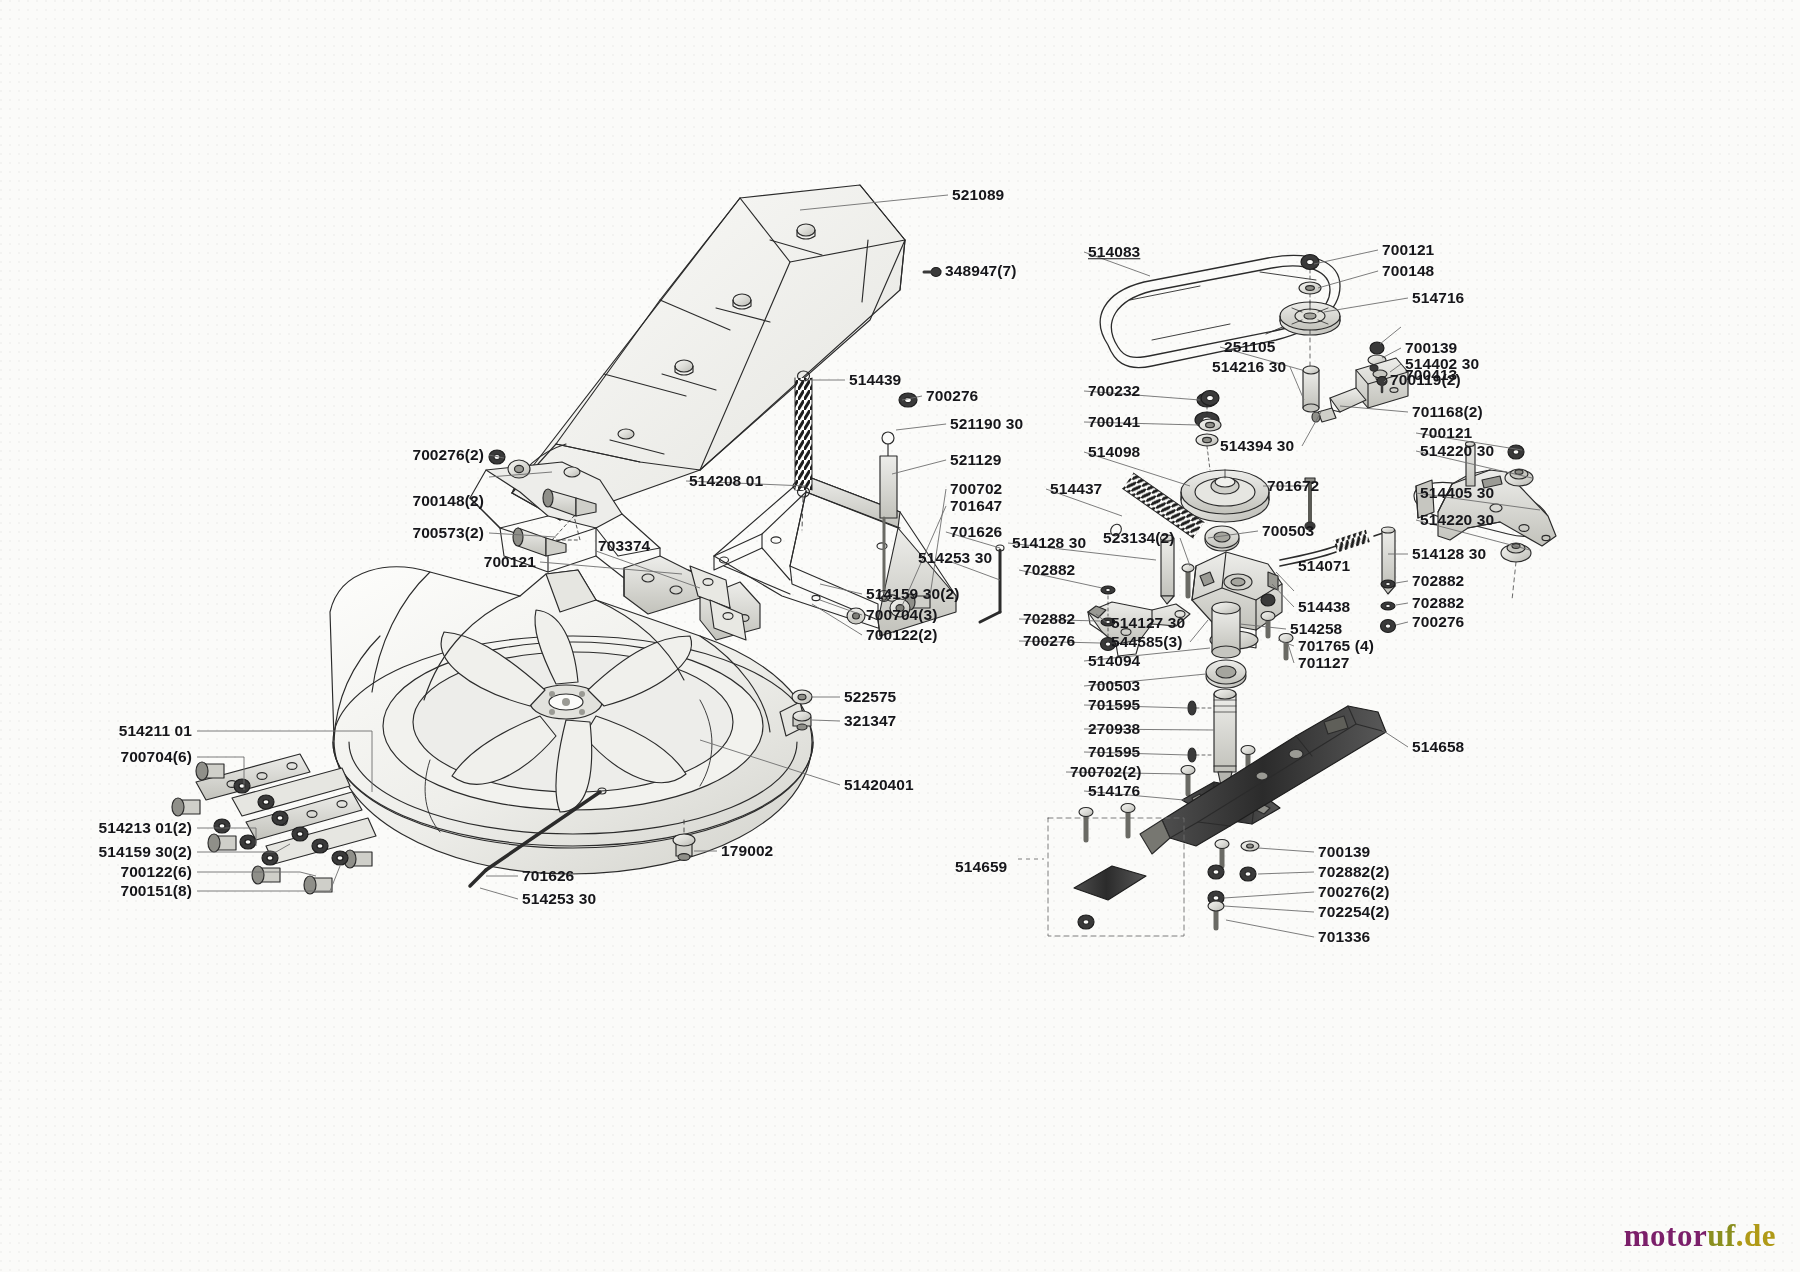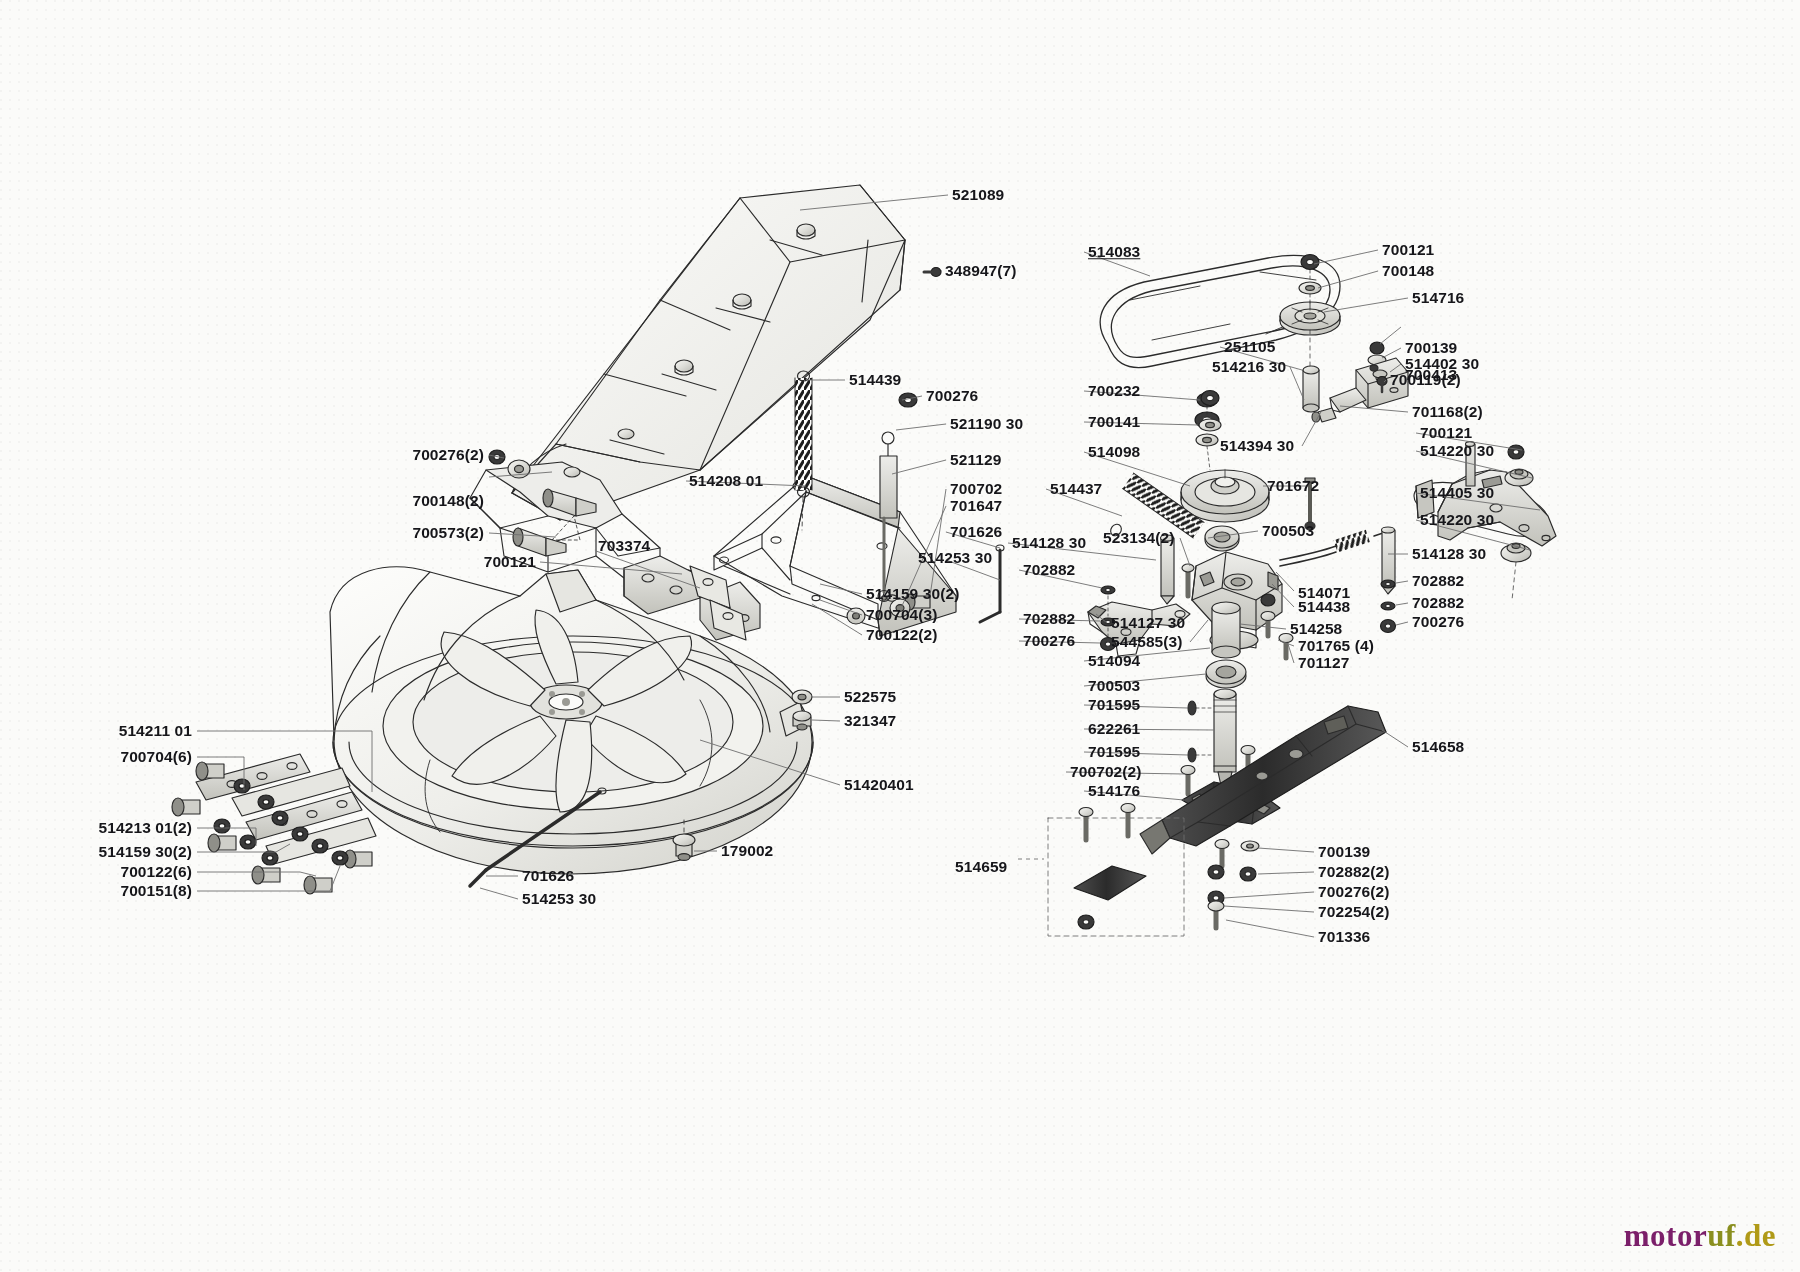--- a/index.html
+++ b/index.html
@@ -755,30 +755,30 @@
       <div class="lbl l" style="left: 1103px; top: 538px; text-align: right;">523134(2)</div>
       <div class="lbl l" style="left: 1012px; top: 543px;">514128 30</div>
       <div class="lbl l" style="left: 1023px; top: 570px;">702882</div>
       <div class="lbl l" style="left: 1023px; top: 619px;">702882</div>
       <div class="lbl l" style="left: 1023px; top: 641px;">700276</div>
       <div class="lbl l" style="left: 1111px; top: 623px;">514127 30</div>
       <div class="lbl l" style="left: 1111px; top: 642px;">544585(3)</div>
       <div class="lbl l" style="left: 1088px; top: 661px;">514094</div>
       <div class="lbl l" style="left: 1088px; top: 686px;">700503</div>
       <div class="lbl l" style="left: 1088px; top: 705px;">701595</div>
-      <div class="lbl l" style="left: 1088px; top: 729px;">622261</div>
+      <div class="lbl l" style="left: 1088px; top: 729px;">270938</div>
       <div class="lbl l" style="left: 1088px; top: 752px;">701595</div>
       <div class="lbl l" style="left: 1070px; top: 772px;">700702(2)</div>
       <div class="lbl l" style="left: 1088px; top: 791px;">514176</div>
       <div class="lbl l" style="left: 1224px; top: 347px;">251105</div>
       <div class="lbl l" style="left: 1212px; top: 367px;">514216 30</div>
       <div class="lbl l" style="left: 1220px; top: 446px;">514394 30</div>
       <div class="lbl l" style="left: 1267px; top: 486px;">701672</div>
       <div class="lbl l" style="left: 1262px; top: 531px;">700503</div>
-      <div class="lbl l" style="left: 1298px; top: 593px;">514071</div>
+      <div class="lbl l" style="left: 1298px; top: 566px;">514071</div>
       <div class="lbl l" style="left: 1298px; top: 607px;">514438</div>
       <div class="lbl l" style="left: 1290px; top: 629px;">514258</div>
       <div class="lbl l" style="left: 1298px; top: 646px;">701765 (4)</div>
       <div class="lbl l" style="left: 1298px; top: 663px;">701127</div>
       <div class="lbl l" style="left: 1382px; top: 250px;">700121</div>
       <div class="lbl l" style="left: 1382px; top: 271px;">700148</div>
       <div class="lbl l" style="left: 1412px; top: 298px;">514716</div>
       <div class="lbl l" style="left: 1405px; top: 327px; margin-top: 48px;">700413</div>
       <div class="lbl l" style="left: 1405px; top: 348px;">700139</div>
       <div class="lbl l" style="left: 1405px; top: 364px;">514402 30</div>

